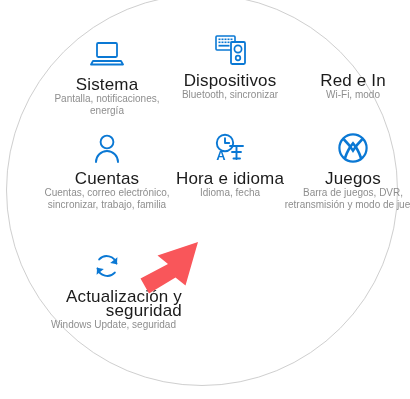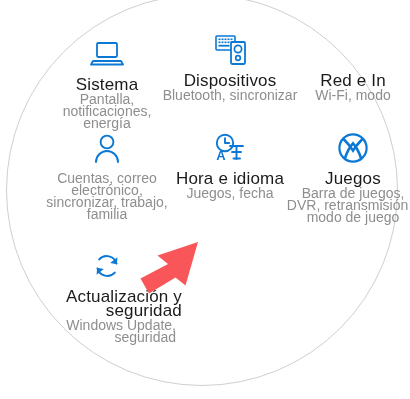--- a/index.html
+++ b/index.html
@@ -55,21 +55,21 @@
   .item-icon svg { display: block; }
 
   .item-title {
     font-size: 17px;
     color: #1b1b1b;
     line-height: 14px;
     letter-spacing: 0.01em;
   }
 
   .item-desc {
-    font-size: 14px;
+    font-size: 10px;
     color: #8e8e8e;
     line-height: 12px;
     margin-top: 1px;
     padding: 0 6px;
   }
 
   
   .pos-r1c1 { left: 32px;  top: 34px; }
   .pos-r1c2 { left: 155px; top: 30px; }
   .pos-r1c3 { left: 278px; top: 30px; }
@@ -149,39 +149,40 @@
     <div class="item-desc">Wi-Fi, modo</div>
   </div>
 
   <div class="settings-item pos-r2c1">
     <div class="item-icon">
       <svg width="32" height="32" viewBox="0 0 32 32">
         <circle cx="16" cy="10" r="6.4" fill="none" stroke="#0a78d4" stroke-width="1.9"></circle>
         <path d="M5 30 A11 11 0 0 1 27 30" fill="none" stroke="#0a78d4" stroke-width="1.9" stroke-linecap="round"></path>
       </svg>
     </div>
+    <div class="item-title">Cuentas</div>
     <div class="item-desc">Cuentas, correo electrónico, sincronizar, trabajo, familia</div>
   </div>
 
   <div class="settings-item pos-r2c2">
     <div class="item-icon">
       <svg width="36" height="32" viewBox="0 0 36 32">
         <circle cx="13" cy="11" r="8.2" fill="none" stroke="#0a78d4" stroke-width="1.9"></circle>
         <path d="M13 6.2 V11 H17.2" fill="none" stroke="#0a78d4" stroke-width="1.9" stroke-linecap="round" stroke-linejoin="round"></path>
         <text x="9" y="27.5" font-family="'Liberation Sans', sans-serif" font-size="13" font-weight="bold" fill="#0a78d4" text-anchor="middle">A</text>
         <g stroke="#0a78d4" stroke-width="1.9" stroke-linecap="round" fill="none">
           <path d="M18 14 H31"></path>
           <path d="M24.5 14 V27"></path>
           <path d="M20 20 H29"></path>
           <path d="M21.5 26.5 H28"></path>
         </g>
       </svg>
     </div>
     <div class="item-title">Hora e idioma</div>
-    <div class="item-desc">Juegos, fecha</div>
+    <div class="item-desc">Idioma, fecha</div>
   </div>
 
   <div class="settings-item pos-r2c3">
     <div class="item-icon">
       <svg width="32" height="32" viewBox="0 0 32 32">
         <circle cx="16" cy="16" r="13.6" fill="none" stroke="#0a78d4" stroke-width="2.2"></circle>
         <path d="M8.2 25.5 C10.5 18.5 14 13.5 16 11.3 C18 13.5 21.5 18.5 23.8 25.5" fill="none" stroke="#0a78d4" stroke-width="2.6" stroke-linecap="round"></path>
         <path d="M7.2 7.8 C10 10.5 13.6 15 16 18.6 C18.4 15 22 10.5 24.8 7.8" fill="none" stroke="#0a78d4" stroke-width="2.6" stroke-linecap="round"></path>
       </svg>
     </div>

